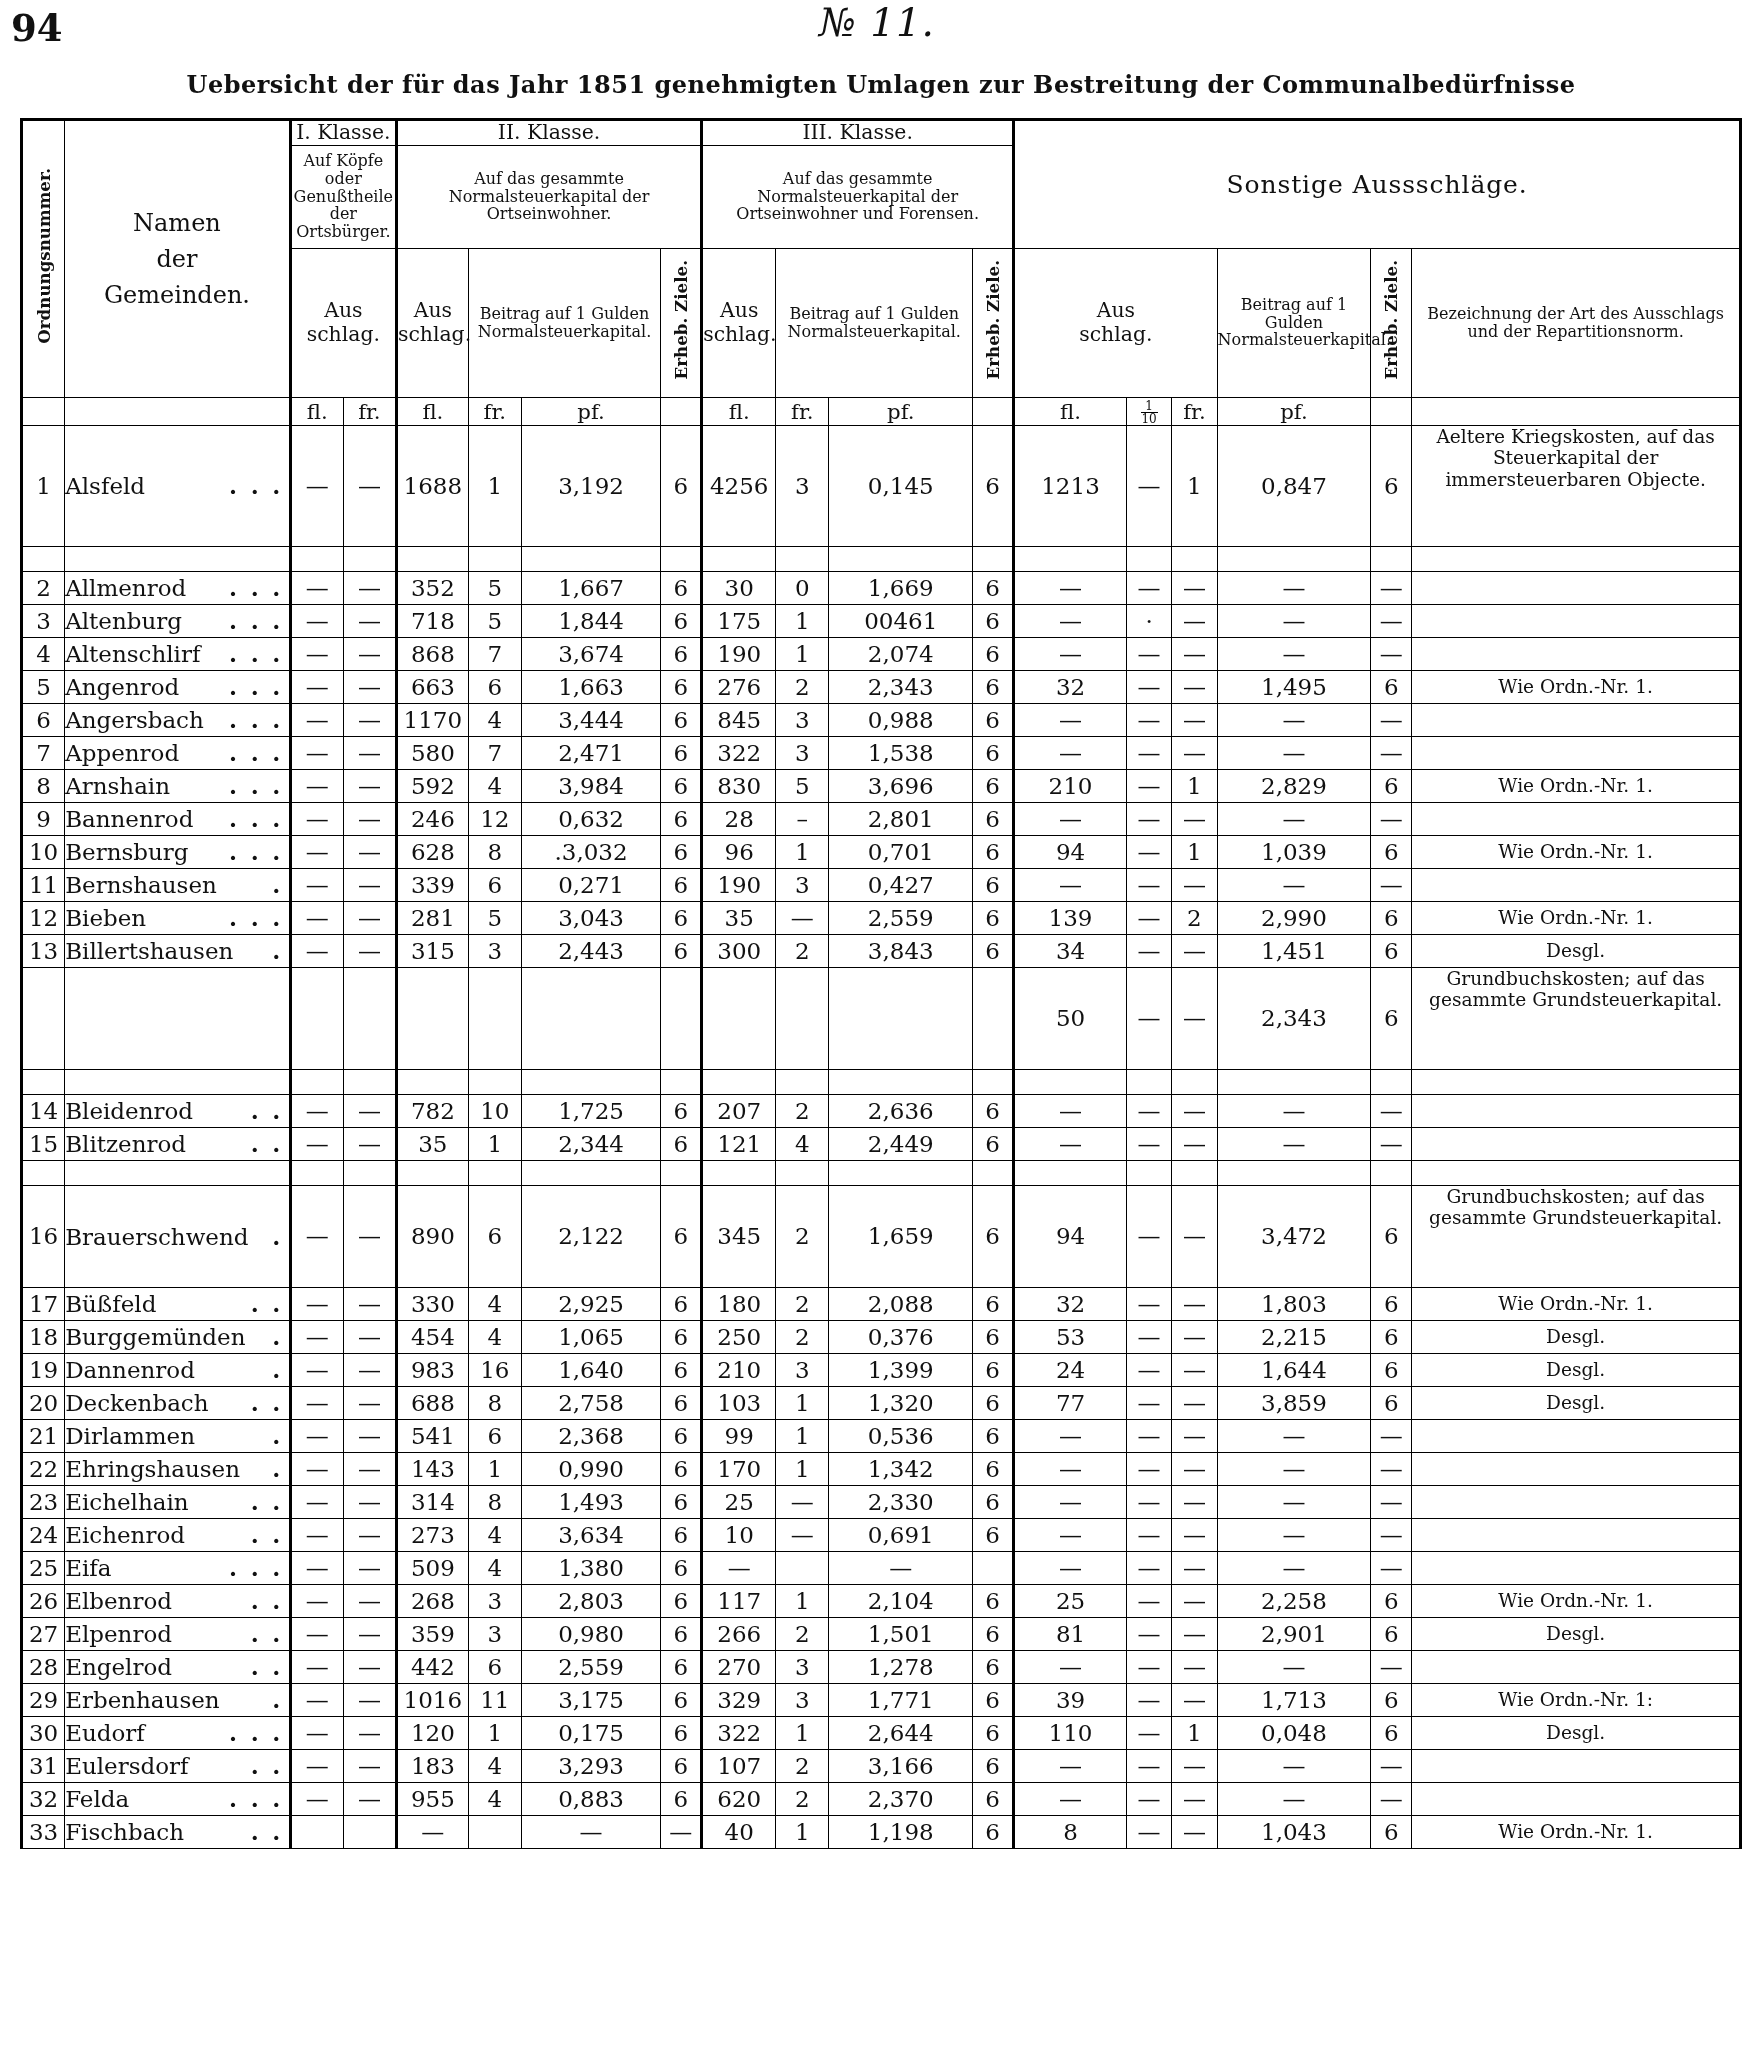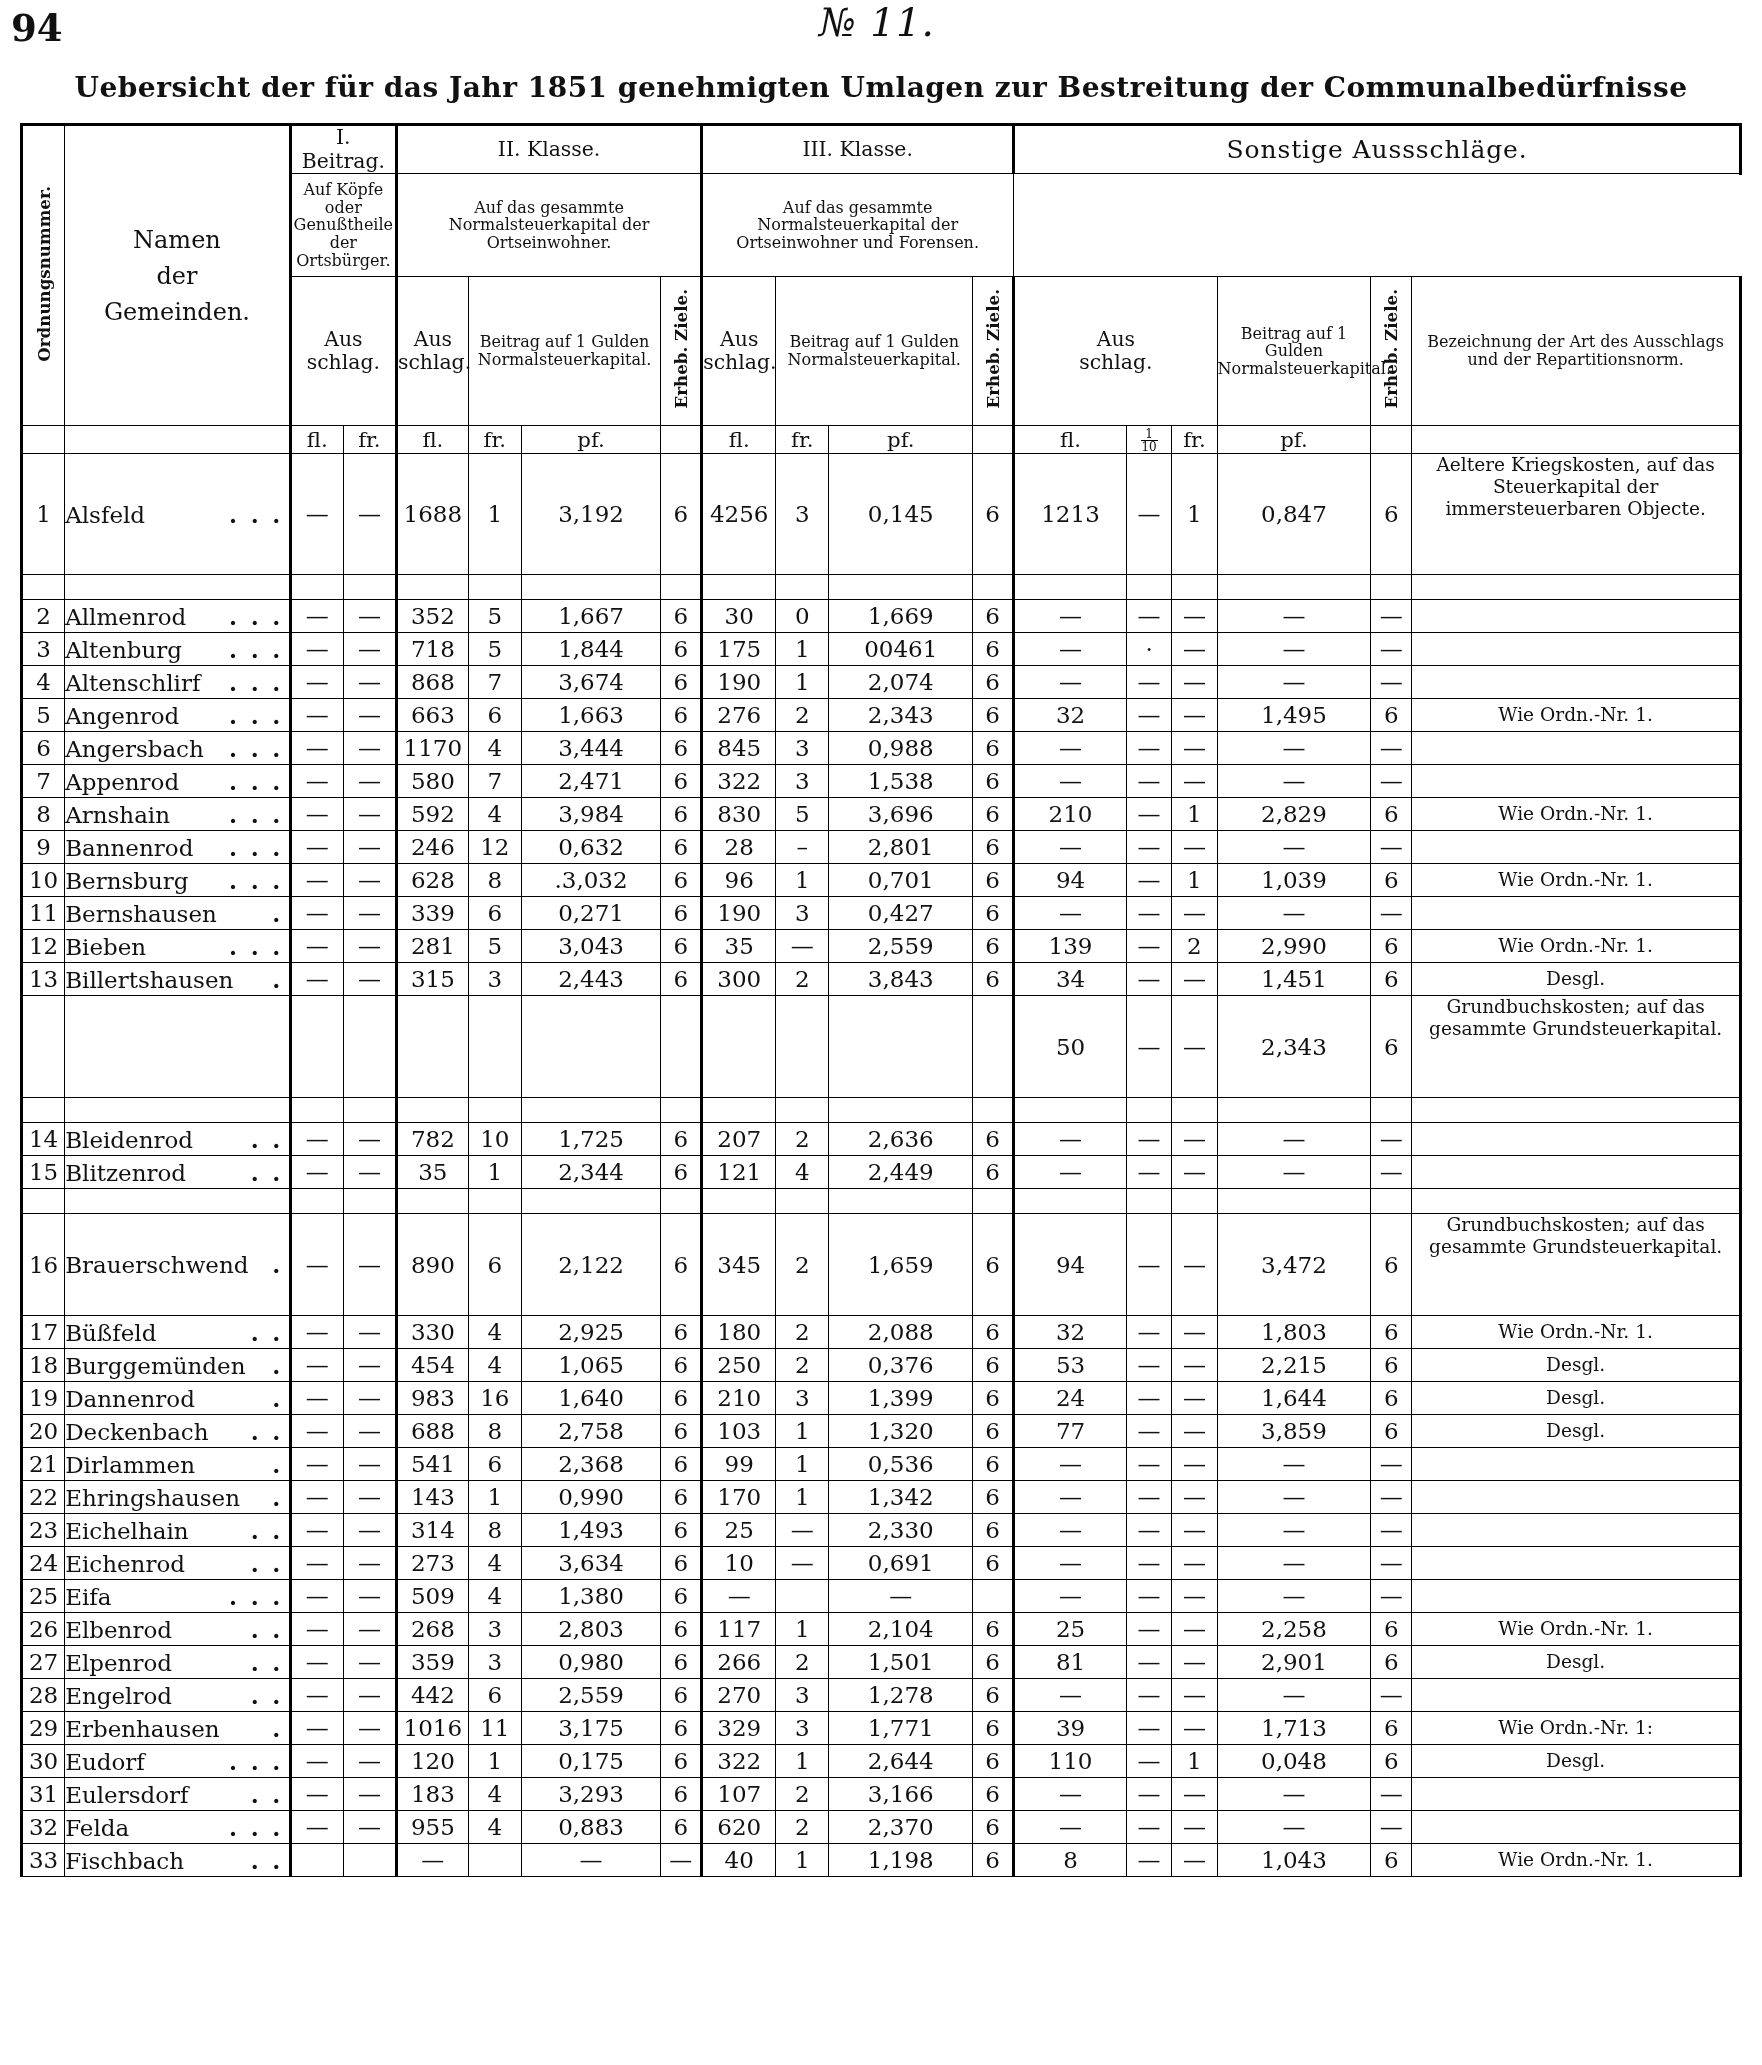--- a/index.html
+++ b/index.html
@@ -40,21 +40,21 @@
     right: 8px;
     top: 0;
     text-align: center;
     font-size: 39px;
     font-weight: normal;
     font-style: italic;
     letter-spacing: 0.9px;
   }
   .title {
     text-align: center;
-    font-size: 28px;
+    font-size: 24px;
     font-weight: bold;
     line-height: 1.35;
     margin: 13px 28px 5.6px 28px;
     letter-spacing: 0.5px;
   }
   .title .l2 { display: block; }
 
   
   table.main {
     border-collapse: collapse;
@@ -163,21 +163,21 @@
     <thead>
       <tr>
         <td class="thickTop thickLeft" rowspan="4">
           <span class="vert">Ordnungsnummer.</span>
         </td>
         <td class="thickTop hd-name" rowspan="4">
           <div>Namen</div>
           <div>der</div>
           <div>Gemeinden.</div>
         </td>
-        <td class="thickTop thickLeft hd" colspan="2">I. Beitrag.</td>
+        <td class="thickTop thickLeft hd" colspan="2">I. Klasse.</td>
         <td class="thickTop thickLeft hd" colspan="4">II. Klasse.</td>
         <td class="thickTop thickLeft hd" colspan="4">III. Klasse.</td>
         <td class="thickTop thickLeft thickRight hd-big" colspan="6" rowspan="2">Sonstige Aussschläge.</td>
       </tr>
       <tr>
         <td class="thickLeft hd-small" colspan="2" rowspan="2" style="height:102px">Auf Köpfe oder Genußtheile der Ortsbürger.</td>
         <td class="thickLeft hd-small" colspan="4" rowspan="2">Auf das gesammte Normalsteuerkapital der Ortseinwohner.</td>
         <td class="thickLeft hd-small" colspan="4" rowspan="2">Auf das gesammte Normalsteuerkapital der Ortseinwohner und Forensen.</td>
       </tr>
       <tr></tr>

